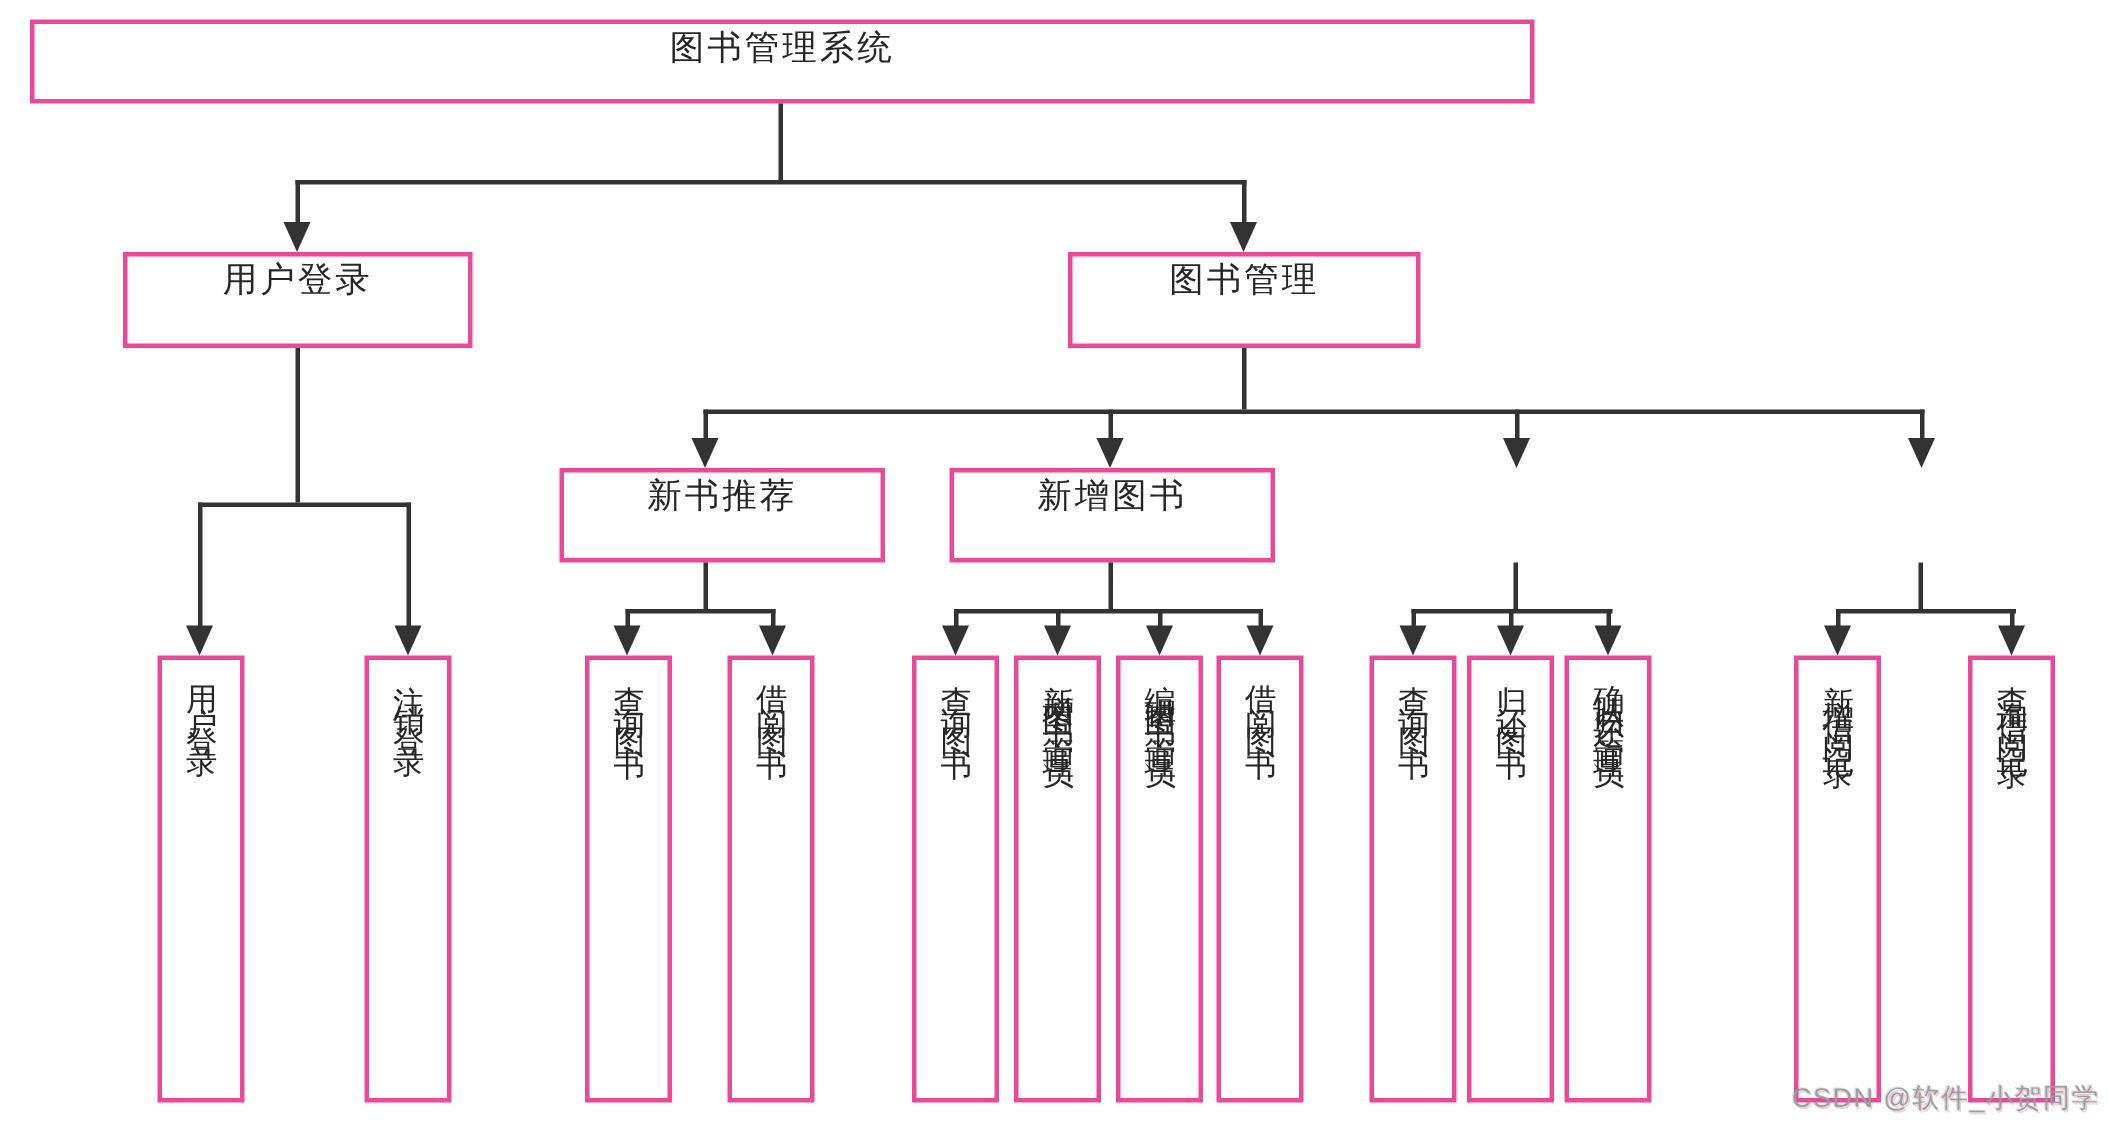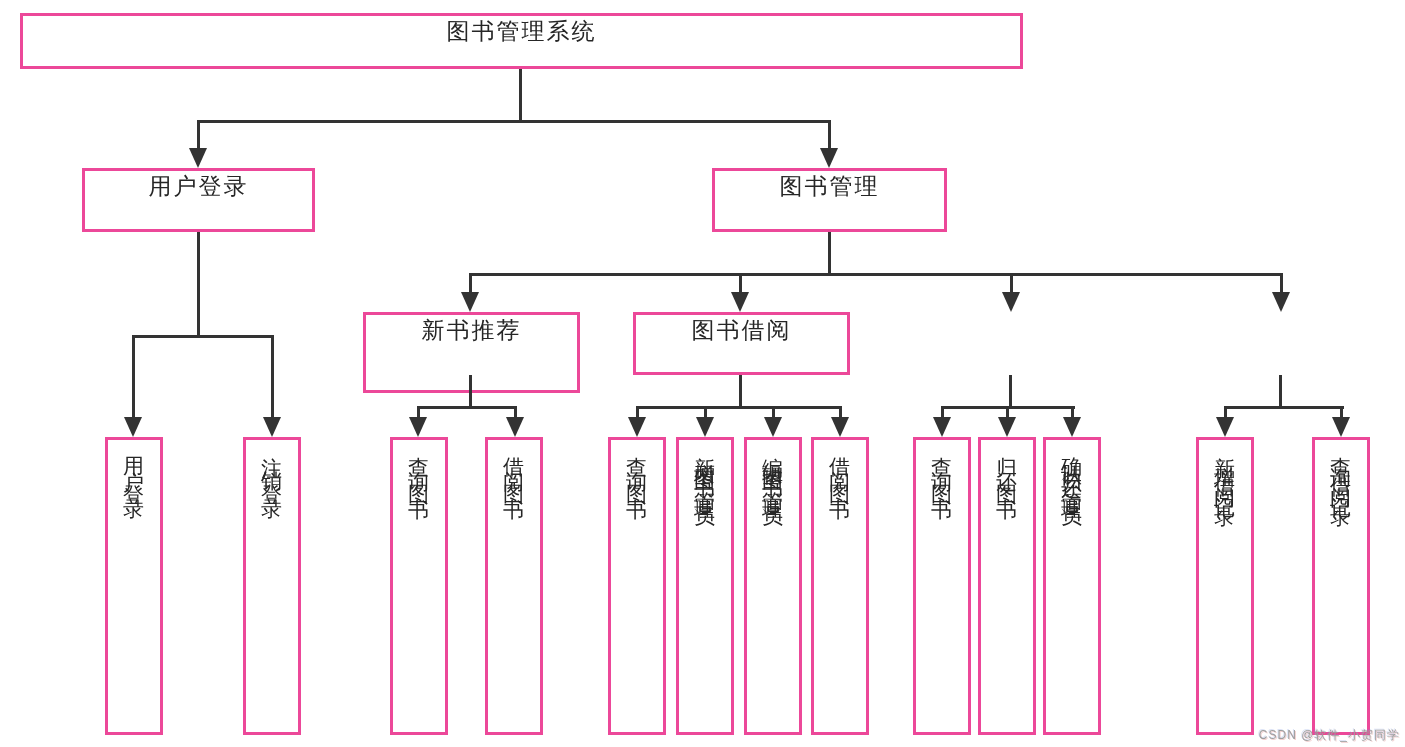--- a/index.html
+++ b/index.html
@@ -23,46 +23,46 @@
   .s9 span{letter-spacing:7px;}
   .vline,.hline{position:absolute;background:#333333;}
   .vline{width:3px;}
   .hline{height:3px;}
   .ahead{
     position:absolute;width:0;height:0;
     border-left:9px solid transparent;border-right:9px solid transparent;
     border-top:20px solid #333333;
   }
   .watermark{
-    position:absolute;right:5px;bottom:3px;font-size:12px;
+    position:absolute;right:5px;bottom:3px;font-size:18px;
     color:#9e9e9e;letter-spacing:1px;white-space:nowrap;
     text-shadow:1px 1px 0 rgba(210,90,90,.28), -1px -1px 0 rgba(110,140,220,.25);
   }
 </style>
 </head>
 <body>
 
 <div class="canvas">
 
   <div class="box hnode" style="left:20px;top:13px;width:1003px;height:56px;">
     <span>图书管理系统</span>
   </div>
 
   <div class="box hnode" style="left:82px;top:168px;width:233px;height:64px;">
     <span>用户登录</span>
   </div>
   <div class="box hnode" style="left:712px;top:168px;width:235px;height:64px;">
     <span>图书管理</span>
   </div>
 
-  <div class="box hnode" style="left:363px;top:312px;width:217px;height:81px;">
+  <div class="box hnode" style="left:373px;top:312px;width:217px;height:63px;">
     <span>新书推荐</span>
   </div>
   <div class="box hnode" style="left:633px;top:312px;width:217px;height:63px;">
-    <span>图书借阅</span>
+    <span>新增图书</span>
   </div>
 
   <div class="box vbox s4" style="left:105px;">
     <span>用户登录</span>
   </div>
   <div class="box vbox s4" style="left:243px;">
     <span>注销登录</span>
   </div>
   <div class="box vbox s4" style="left:390px;">
     <span>查询图书</span>

